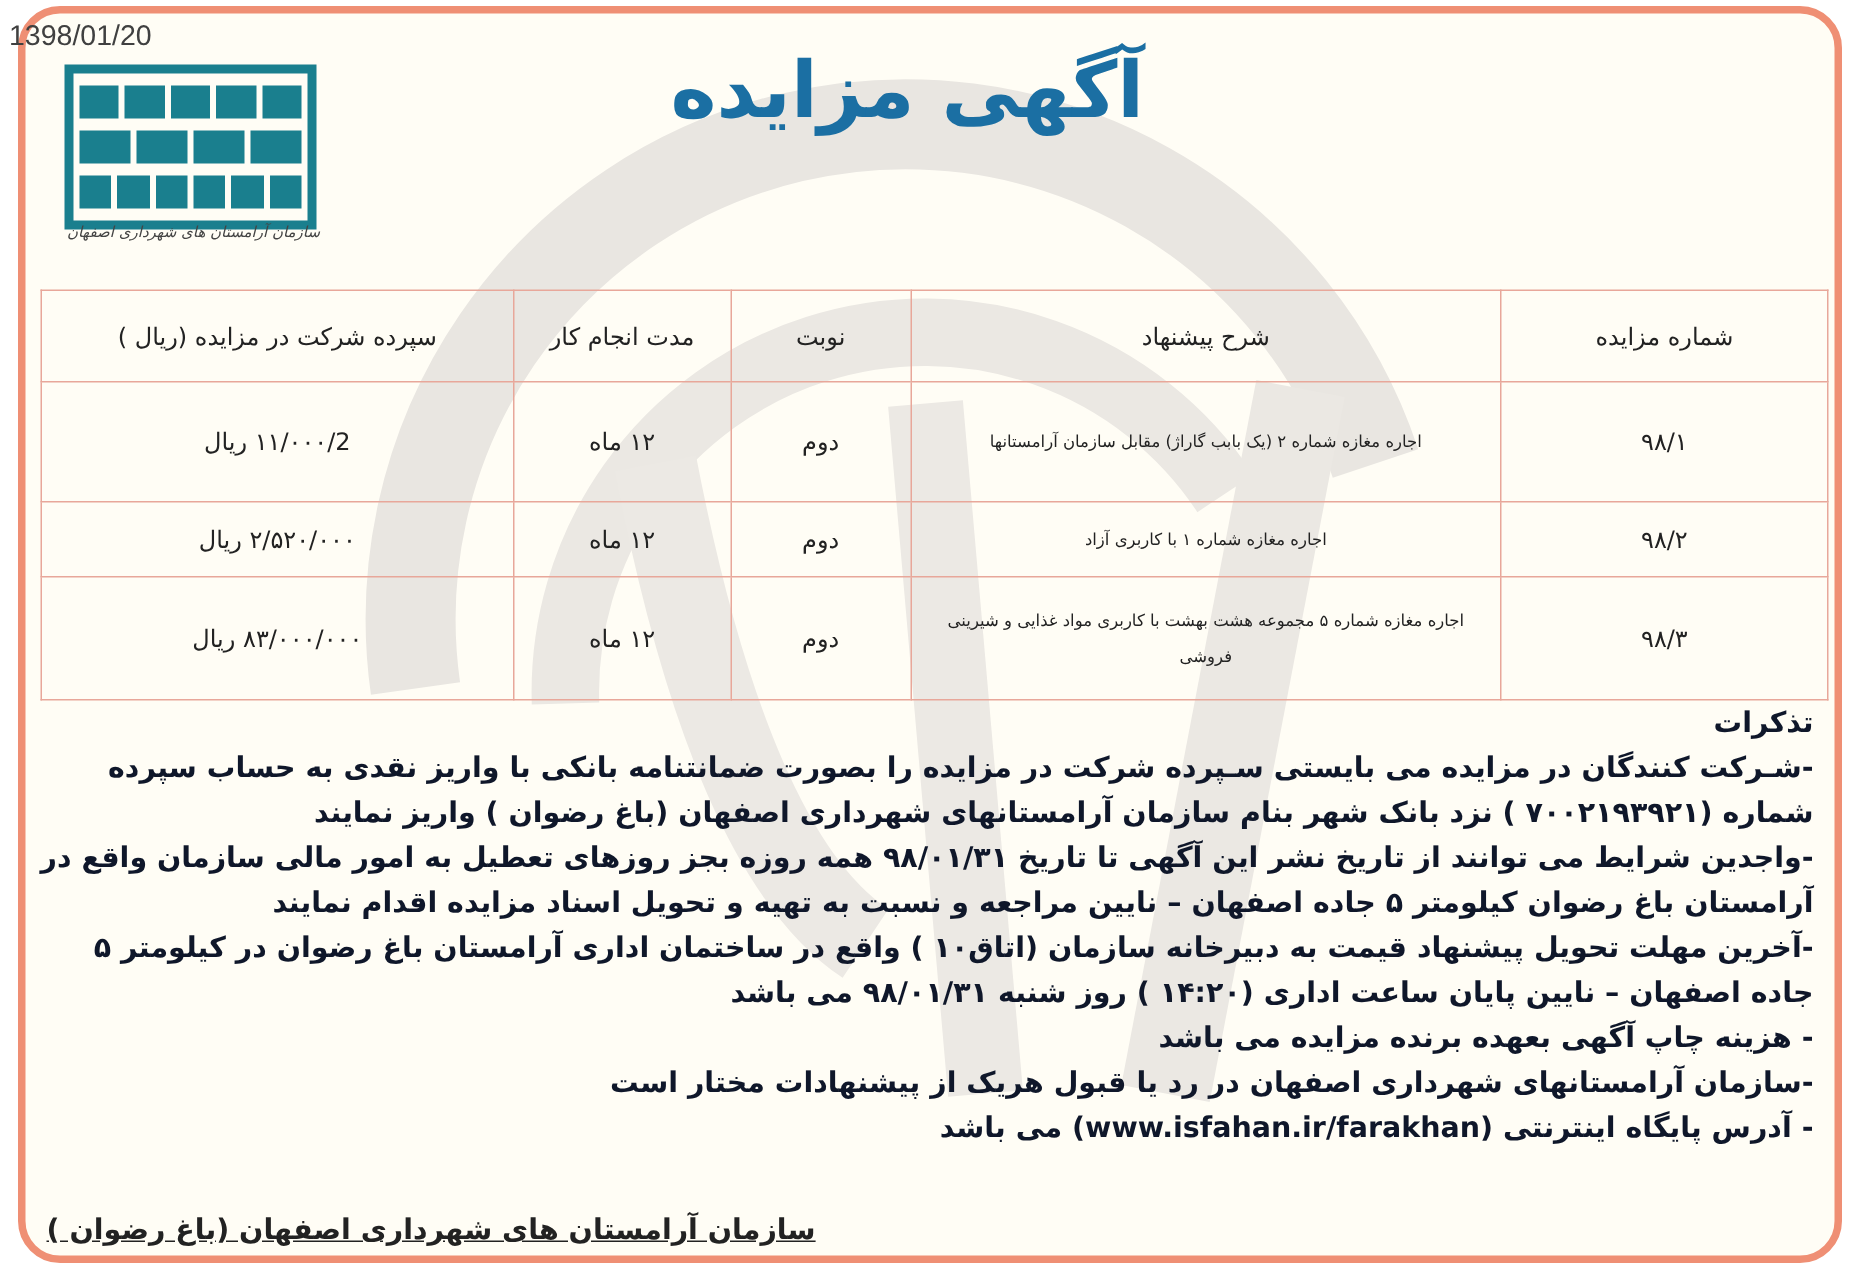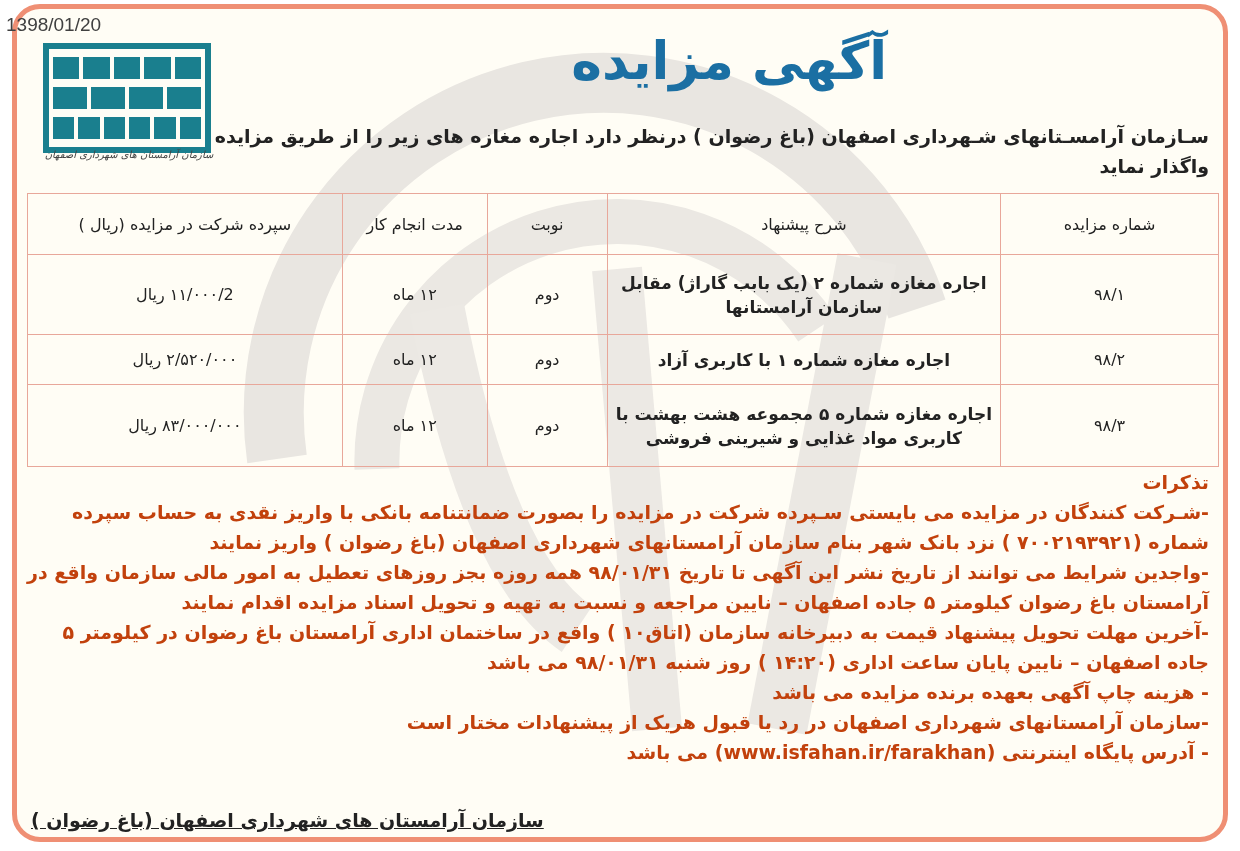--- a/index.html
+++ b/index.html
@@ -32,42 +32,42 @@
       width: 100%; height: 100%; background: #fffdf5;
       display: flex; flex-direction: column; justify-content: space-around; padding: 4px; box-sizing: border-box;
     }
     .logo-row { height: 22px; display: flex; gap: 4px; }
     .logo-row span { background: #1a7f8e; flex: 1; }
     .logo-caption {
       position: absolute; left: 22px; top: 140px; width: 180px; font-size: 10px; color: #444;
       font-family: "DejaVu Serif", serif; font-style: italic; direction: rtl; text-align: center;
     }
     .title {
-      position: absolute; left: 430px; top: 22px; width: 440px; text-align: right;
+      position: absolute; left: 430px; top: 22px; width: 440px; text-align: left;
       font-size: 52px; font-weight: bold; color: #1b6fa3; direction: rtl;
       font-family: "DejaVu Sans", sans-serif;
     }
     .intro {
       position: absolute; right: 14px; top: 112px; width: 1000px;
       direction: rtl; text-align: right; font-size: 19px; font-weight: bold; color: #222; line-height: 30px;
     }
     table.auction {
       position: absolute; left: 10px; top: 184px; width: 1192px;
       border-collapse: collapse; direction: rtl;
       font-size: 16px; color: #222;
     }
     table.auction th, table.auction td {
       border: 1.5px solid #e8a79a; text-align: center; padding: 4px 8px;
       font-weight: normal;
     }
     table.auction th { height: 52px; }
-    table.auction td.desc { font-weight: bold; font-size: 17px; line-height: 24px; }
+    table.auction td.desc { font-weight: normal; font-size: 11px; line-height: 24px; }
     .notes {
       position: absolute; right: 14px; top: 458px; width: 1190px;
-      direction: rtl; text-align: right; font-size: 19px; font-weight: bold; color: #c2410c; line-height: 30px;
+      direction: rtl; text-align: right; font-size: 19px; font-weight: bold; color: #0f172a; line-height: 30px;
     }
     .notes p { margin: 0; }
     .signature {
       position: absolute; left: 14px; top: 800px;
       direction: rtl; font-size: 19px; font-weight: bold; color: #222; text-decoration: underline;
     }
   </style>
 </head>
 <body>
 
@@ -105,21 +105,20 @@
           <span></span>
           <span></span>
           <span></span>
         </div>
     </div>
   </div>
   <div class="logo-caption">سازمان آرامستان های شهرداری اصفهان</div>
 
   <div class="title">آگهی مزایده</div>
 
-  <div class="intro">سـازمان آرامسـتانهای شـهرداری اصفهان (باغ رضوان ) درنظر دارد اجاره مغازه های زیر را از طریق مزایده واگذار نماید</div>
 
   <table class="auction">
     <colgroup>
       <col style="width:218px">
       <col style="width:394px">
       <col style="width:120px">
       <col style="width:145px">
       <col style="width:315px">
     </colgroup>
     <thead>

